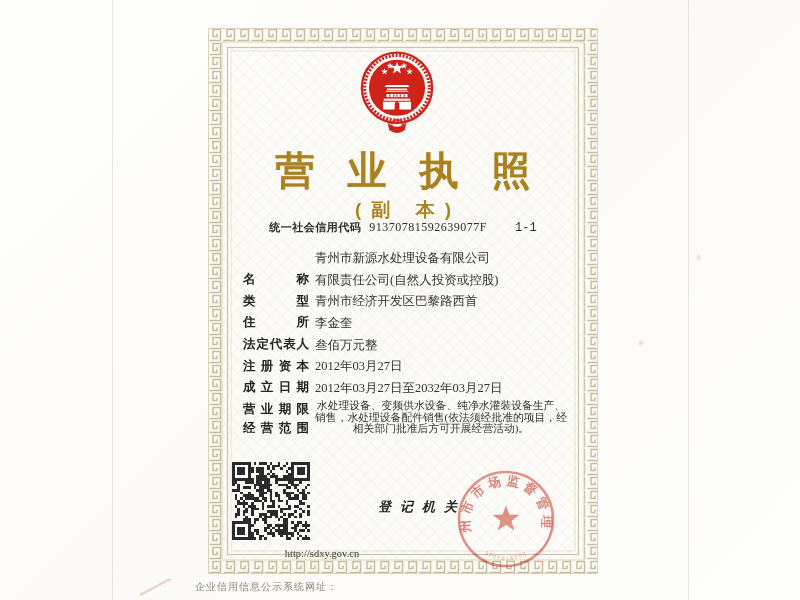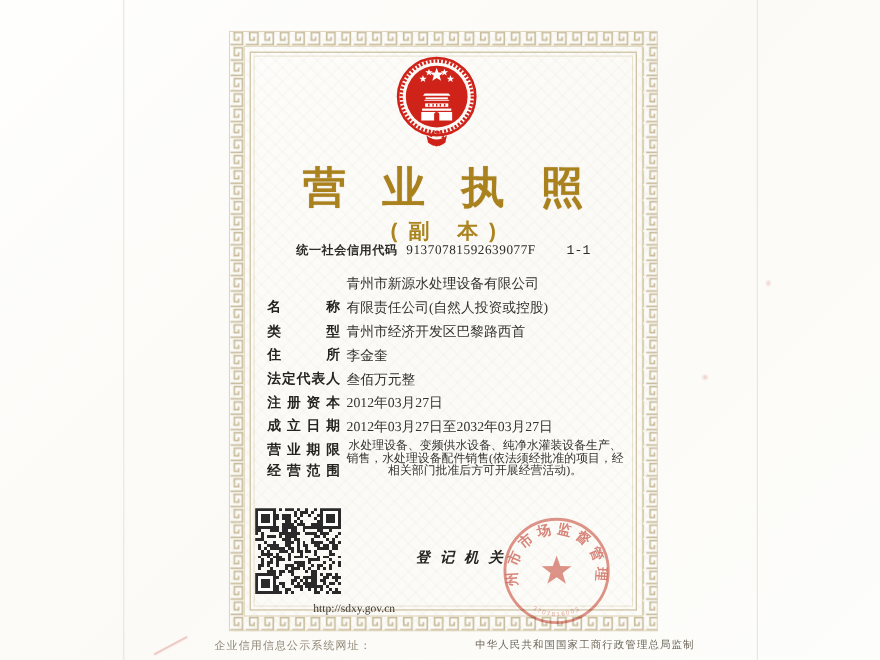--- a/index.html
+++ b/index.html
@@ -529,18 +529,17 @@
     </defs>
     <text font-size="12.5" fill="#cf5f52" opacity="0.85" letter-spacing="4.5" font-family="Liberation Sans, DejaVu Sans, sans-serif" font-weight="bold">
       <textPath href="#sealArcTop" startOffset="50%" text-anchor="middle">青州市市场监督管理局</textPath>
     </text>
     <text font-size="5.5" fill="#d4685a" opacity="0.65" letter-spacing="1.5" font-family="Liberation Sans, DejaVu Sans, sans-serif">
       <textPath href="#sealArcBottom" startOffset="50%" text-anchor="middle">3707816003</textPath>
     </text>
   </svg>
 
   <div class="footer-left">企业信用信息公示系统网址：</div>
-  <div class="footer-right">中华人民共和国国家工商行政管理总局监制</div>
 
   <div class="scan-mark mark1"></div>
   <div class="scan-mark mark2"></div>
   <div class="scan-mark mark3"></div>
 </div>
 
 </body></html>

